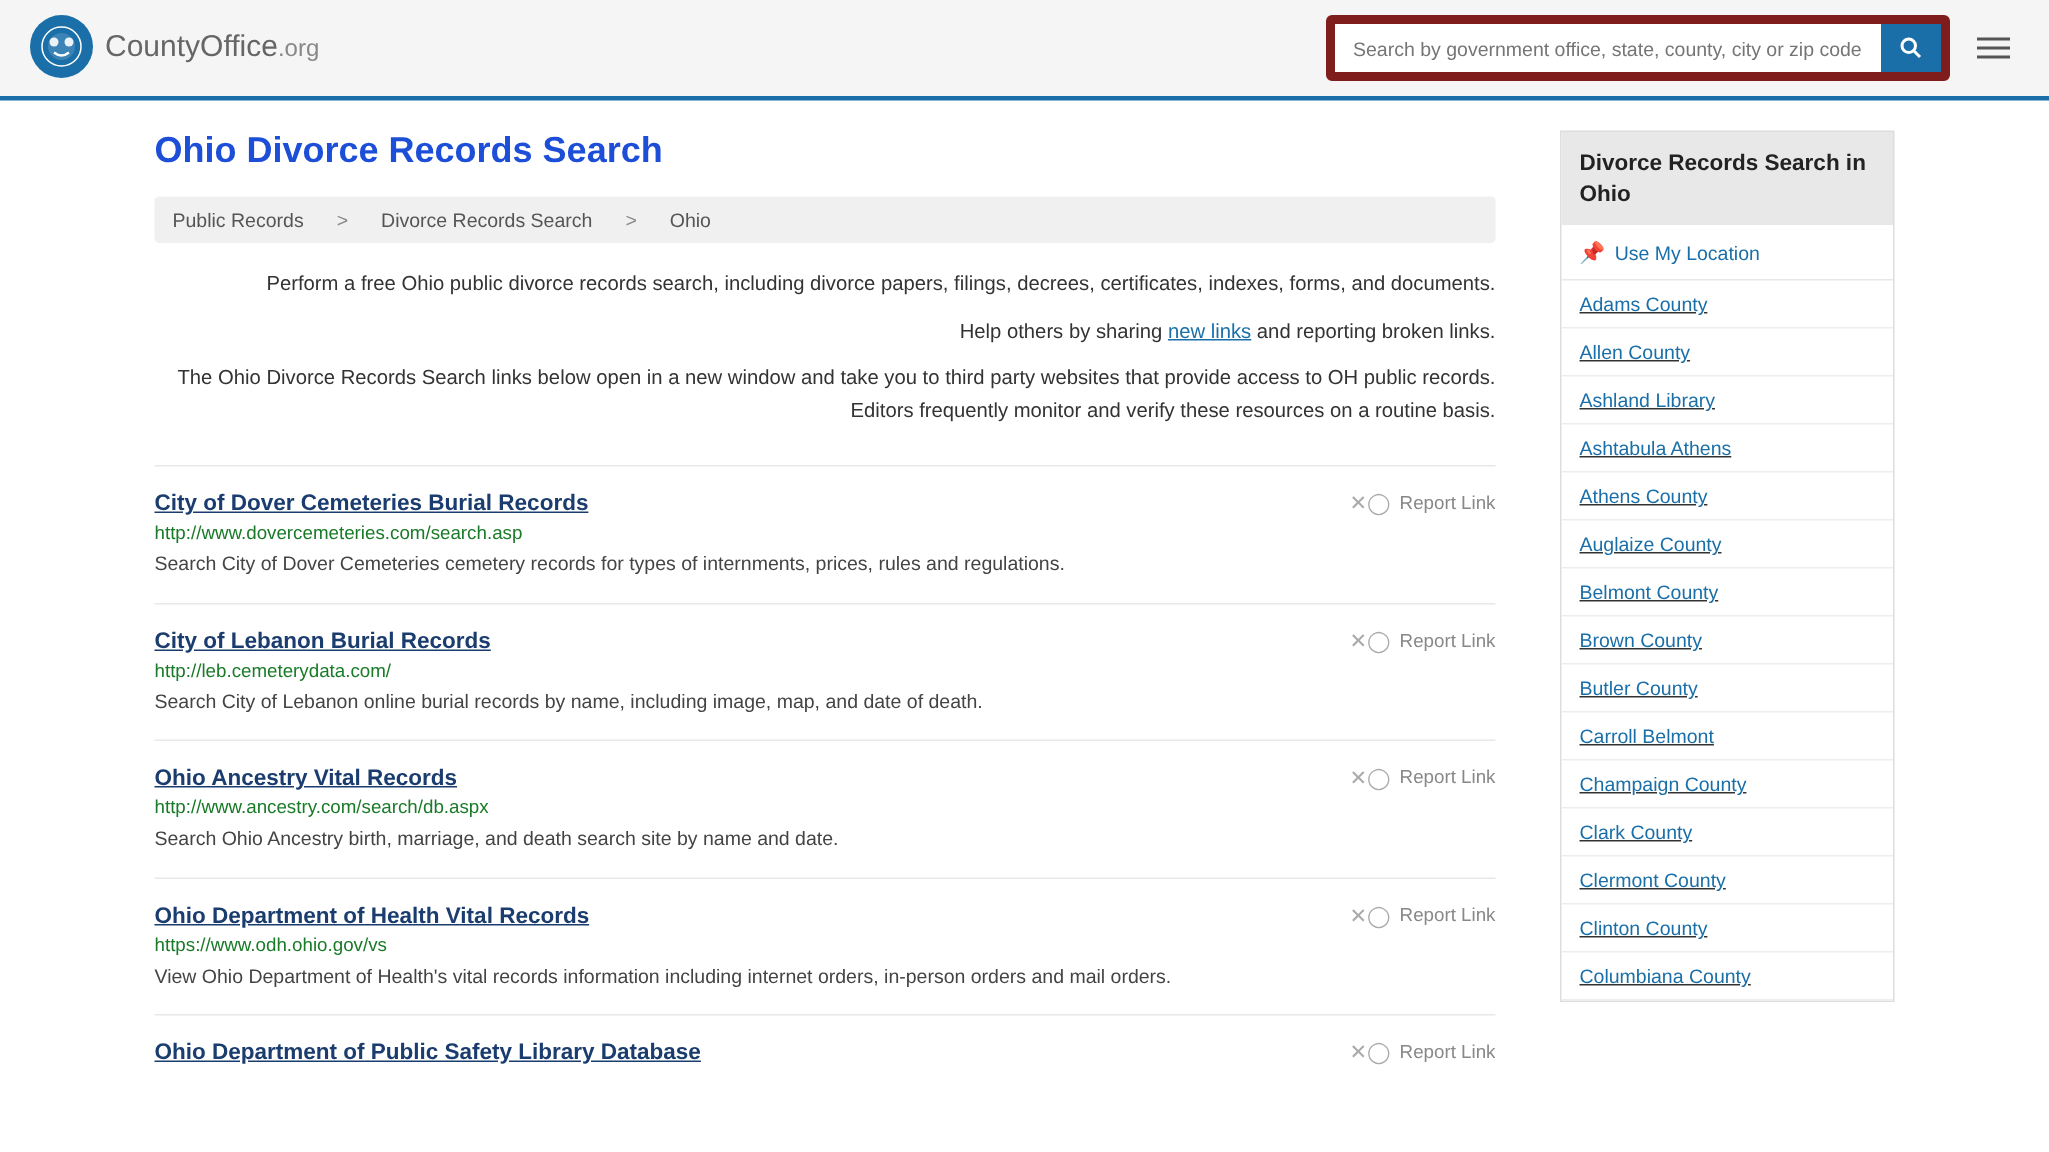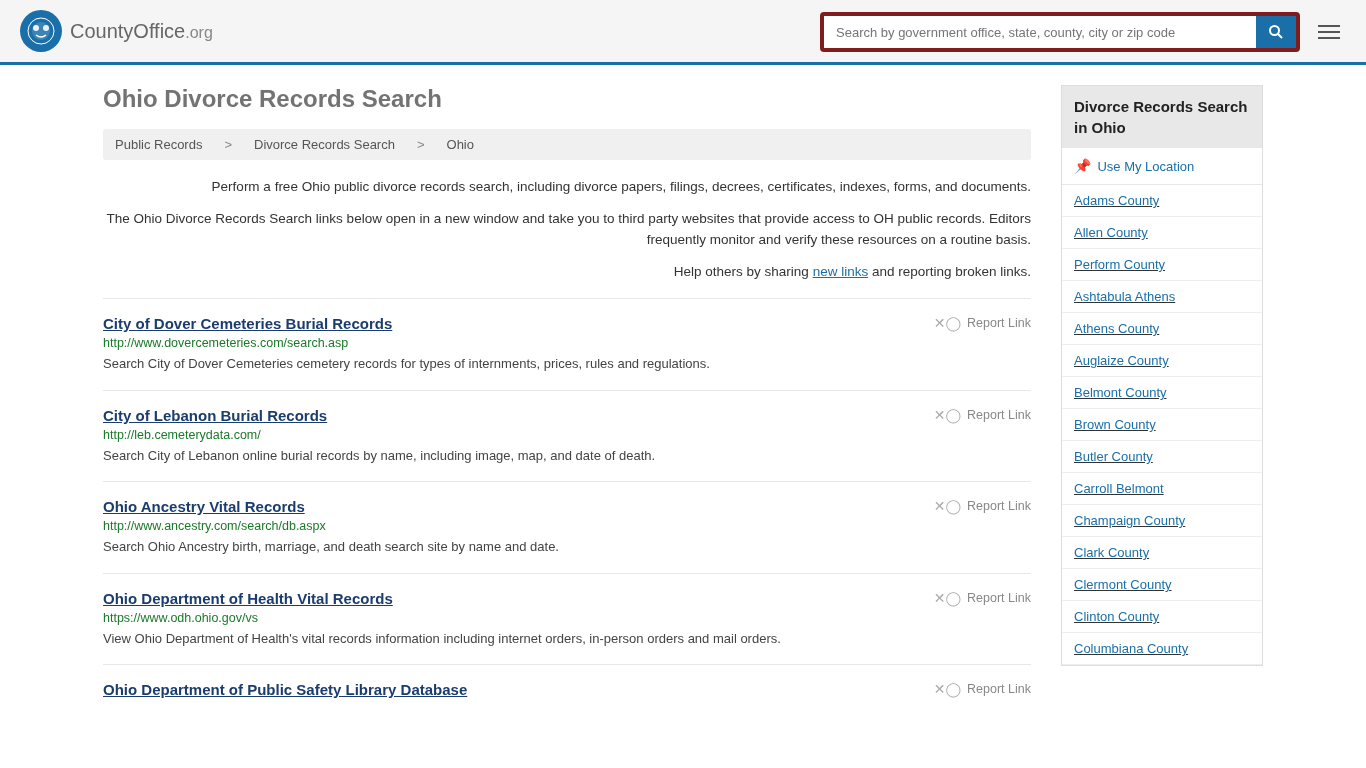--- a/index.html
+++ b/index.html
@@ -4,21 +4,21 @@
   <style>
     * { box-sizing: border-box; margin: 0; padding: 0; }
     body { font-family: Arial, sans-serif; font-size: 14px; color: #333; background: #fff; }
 
     
     .header {
       background: #f5f5f5;
       border-bottom: 3px solid #1a6fa8;
       padding: 10px 20px;
       display: flex;
-      align-items: flex-end;
+      align-items: flex-start;
       justify-content: space-between;
     }
     .logo-area {
       display: flex;
       align-items: center;
       gap: 8px;
     }
     .logo-circle {
       width: 42px;
       height: 42px;
@@ -42,25 +42,25 @@
       font-weight: normal;
     }
     .header-right {
       display: flex;
       align-items: center;
       gap: 12px;
     }
     .search-bar {
       display: flex;
       align-items: center;
-      border: 4px solid #7f1d1d;
+      border: 6px solid #7f1d1d;
       border-radius: 4px;
       overflow: hidden;
       background: white;
-      width: 480px;
+      width: 416px;
     }
     .search-bar input {
       border: none;
       outline: none;
       padding: 8px 12px;
       font-size: 13px;
       width: 100%;
       color: #555;
     }
     .search-btn {
@@ -98,21 +98,21 @@
       padding: 20px 20px;
       display: flex;
       gap: 30px;
     }
     .main-content {
       flex: 1;
     }
     .page-title {
       font-size: 24px;
       font-weight: bold;
-      color: #737373;
+      color: #1d4ed8;
       margin-bottom: 16px;
     }
 
     
     .breadcrumb {
       background: #f0f0f0;
       padding: 8px 12px;
       border-radius: 3px;
       font-size: 13px;
       color: #555;
@@ -135,21 +135,21 @@
       margin-bottom: 10px;
       text-align: right;
     }
     .description a {
       color: #1a6fa8;
       text-decoration: underline;
     }
 
     
     .records-list {
-      margin-top: 16px;
+      margin-top: 26px;
     }
     .record-item {
       border-top: 1px solid #e8e8e8;
       padding: 16px 0;
     }
     .record-header {
       display: flex;
       justify-content: space-between;
       align-items: flex-start;
       margin-bottom: 4px;
@@ -181,22 +181,23 @@
       margin-bottom: 4px;
     }
     .record-desc {
       color: #444;
       font-size: 13px;
       line-height: 1.5;
     }
 
     
     .sidebar {
-      width: 202px;
+      width: 223px;
       flex-shrink: 0;
+      margin-left: 13px;
     }
     .sidebar-header {
       background: #e8e8e8;
       padding: 10px 12px;
       font-size: 15px;
       font-weight: bold;
       color: #222;
       line-height: 1.4;
       margin-bottom: 0;
     }
@@ -275,24 +276,24 @@
 
     <nav class="breadcrumb">
       <a href="#">Public Records</a>
       <span class="sep">&gt;</span>
       <a href="#">Divorce Records Search</a>
       <span class="sep">&gt;</span>
       <span>Ohio</span>
     </nav>
 
     <p class="description">Perform a free Ohio public divorce records search, including divorce papers, filings, decrees, certificates, indexes, forms, and documents.</p>
-    <p class="description">The Ohio Divorce Records Search links below open in a new window and take you to third party websites that provide access to OH public records. Editors frequently monitor and verify these resources on a routine basis.</p>
     <p class="description">
       <span>Help others by sharing </span><a href="#">new links</a><span> and reporting broken links.</span>
     </p>
+    <p class="description">The Ohio Divorce Records Search links below open in a new window and take you to third party websites that provide access to OH public records. Editors frequently monitor and verify these resources on a routine basis.</p>
 
     <div class="records-list" id="records-container">
     <div class="record-item">
       <div class="record-header">
         <span class="record-title">City of Dover Cemeteries Burial Records</span>
         <span class="report-link">
           <span class="report-icon">✕◯</span>
           Report Link
         </span>
       </div>
@@ -353,21 +354,21 @@
         <span>Use My Location</span>
       </div>
       <ul class="sidebar-links" id="county-list">
       <li>
             <a href="#">Adams County</a>
           </li>
           <li>
             <a href="#">Allen County</a>
           </li>
           <li>
-            <a href="#">Perform County</a>
+            <a href="#">Ashland Library</a>
           </li>
           <li>
             <a href="#">Ashtabula Athens</a>
           </li>
           <li>
             <a href="#">Athens County</a>
           </li>
           <li>
             <a href="#">Auglaize County</a>
           </li>

